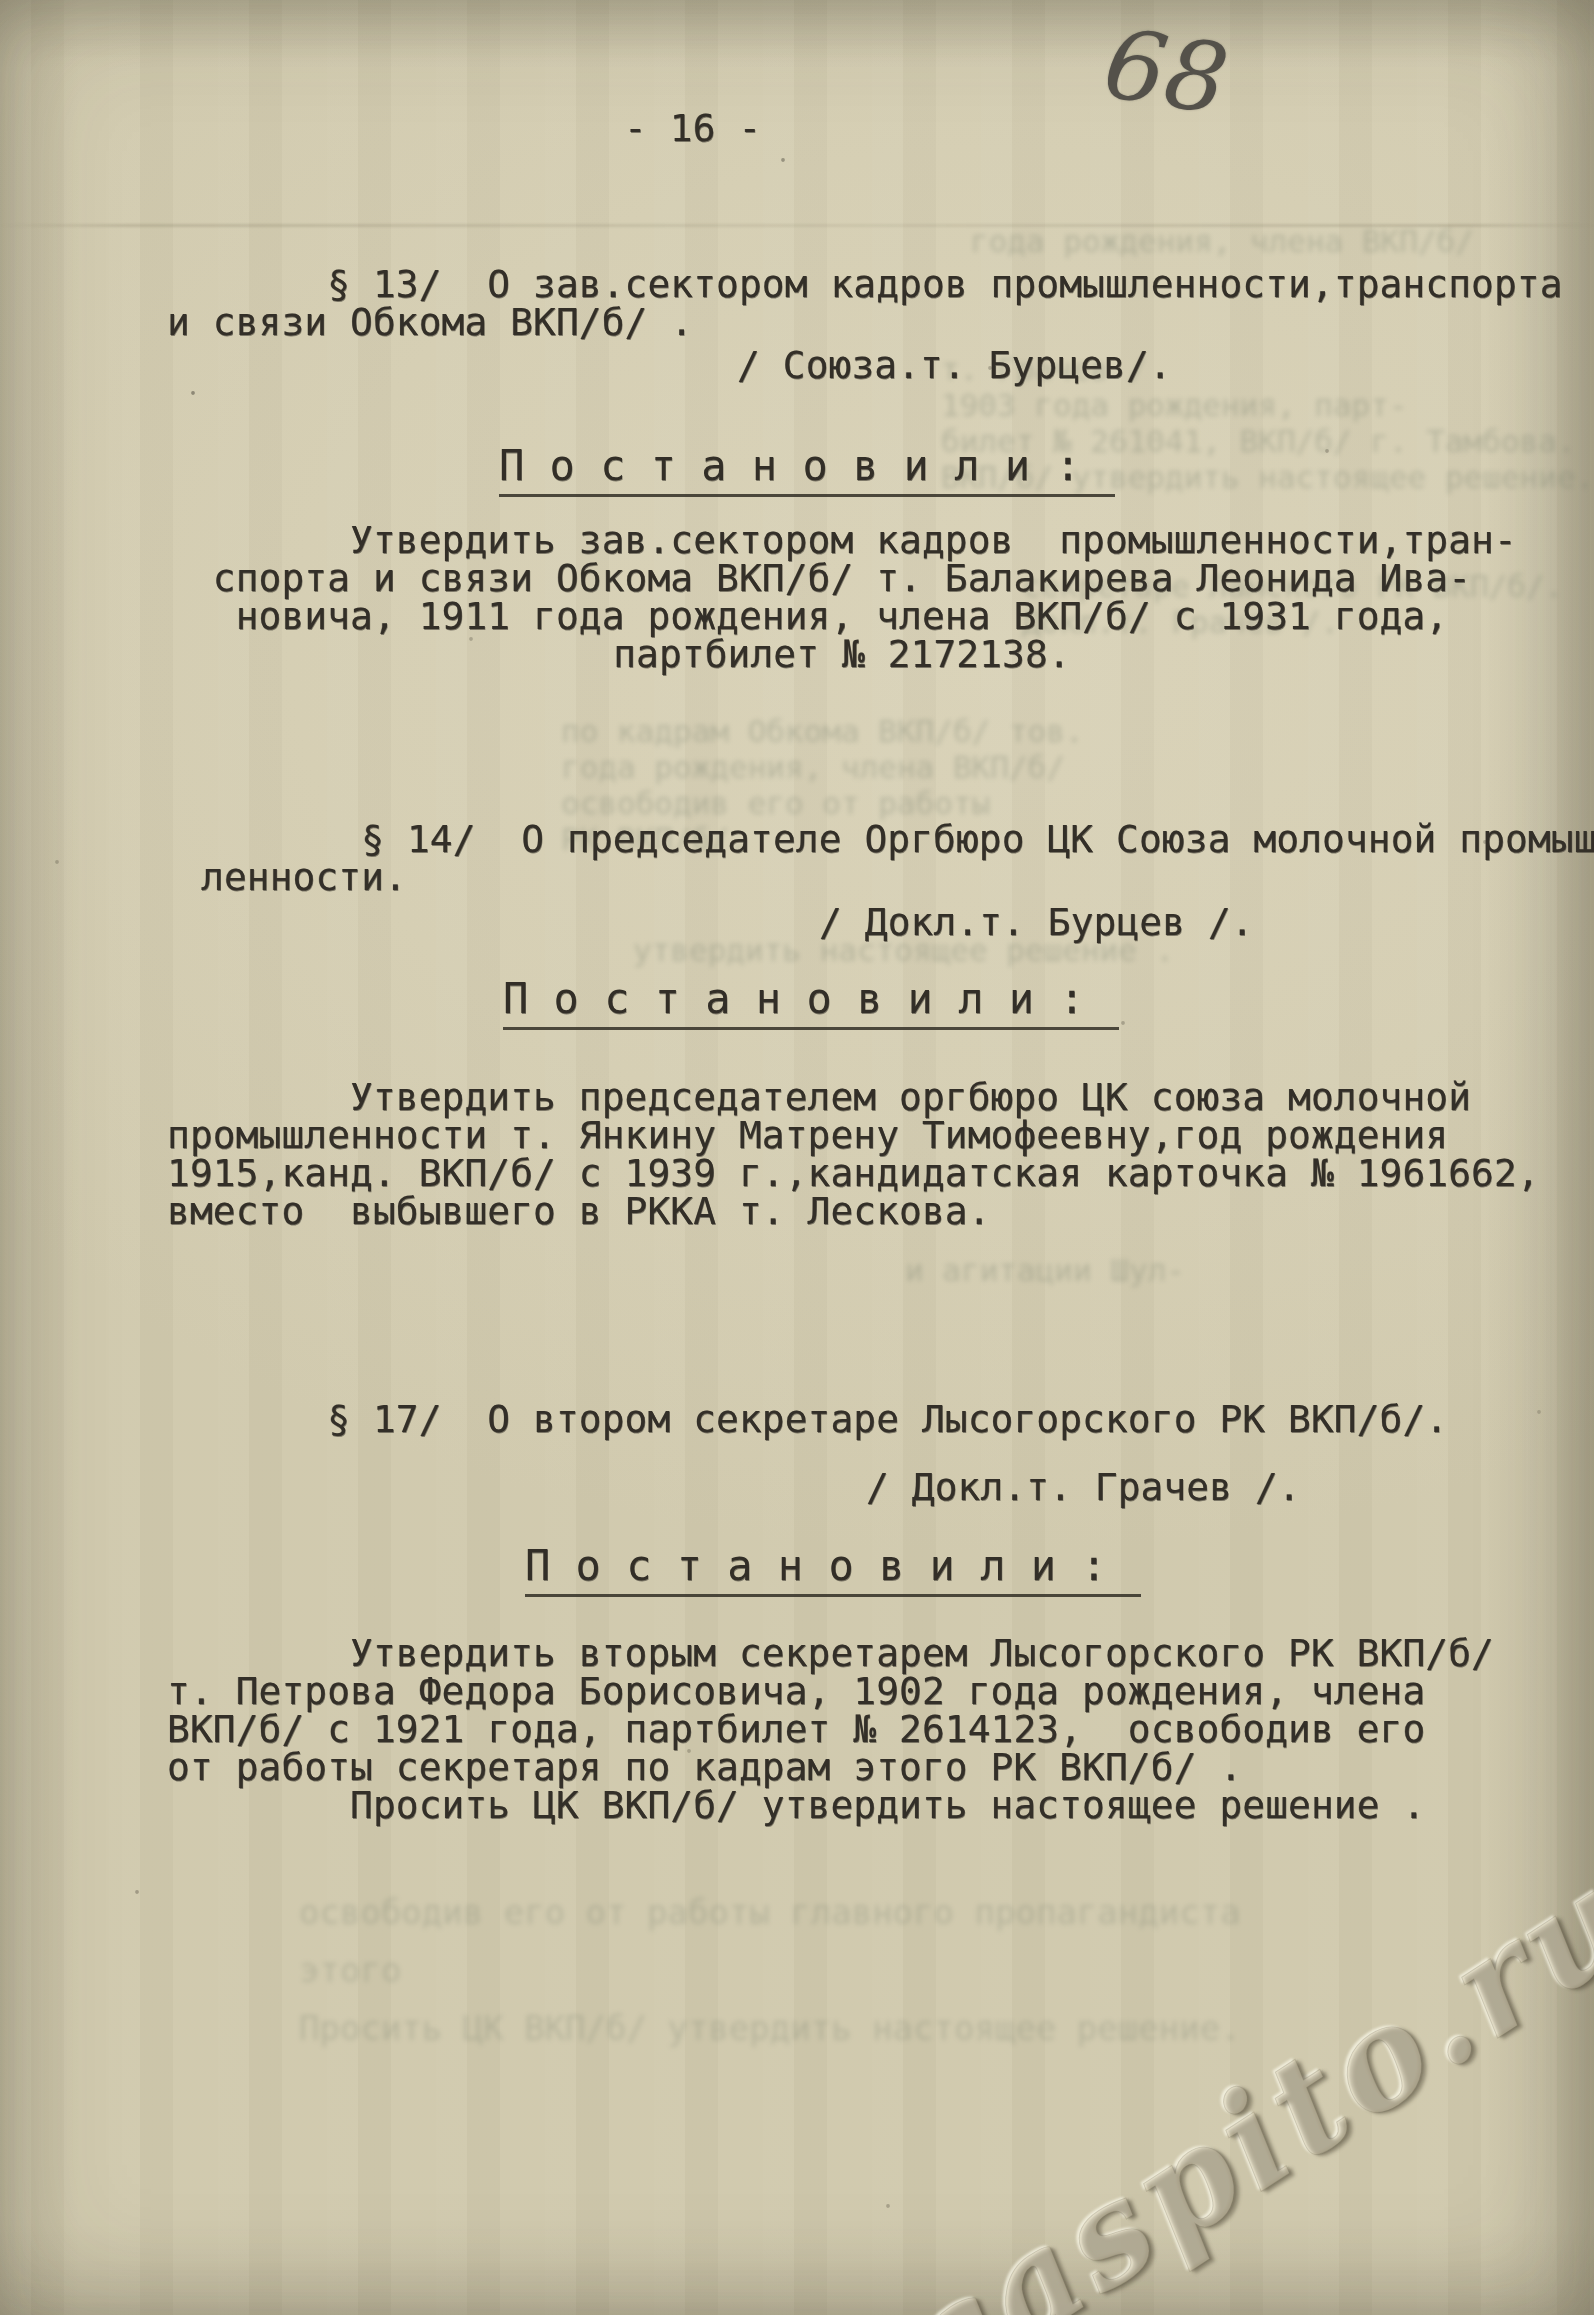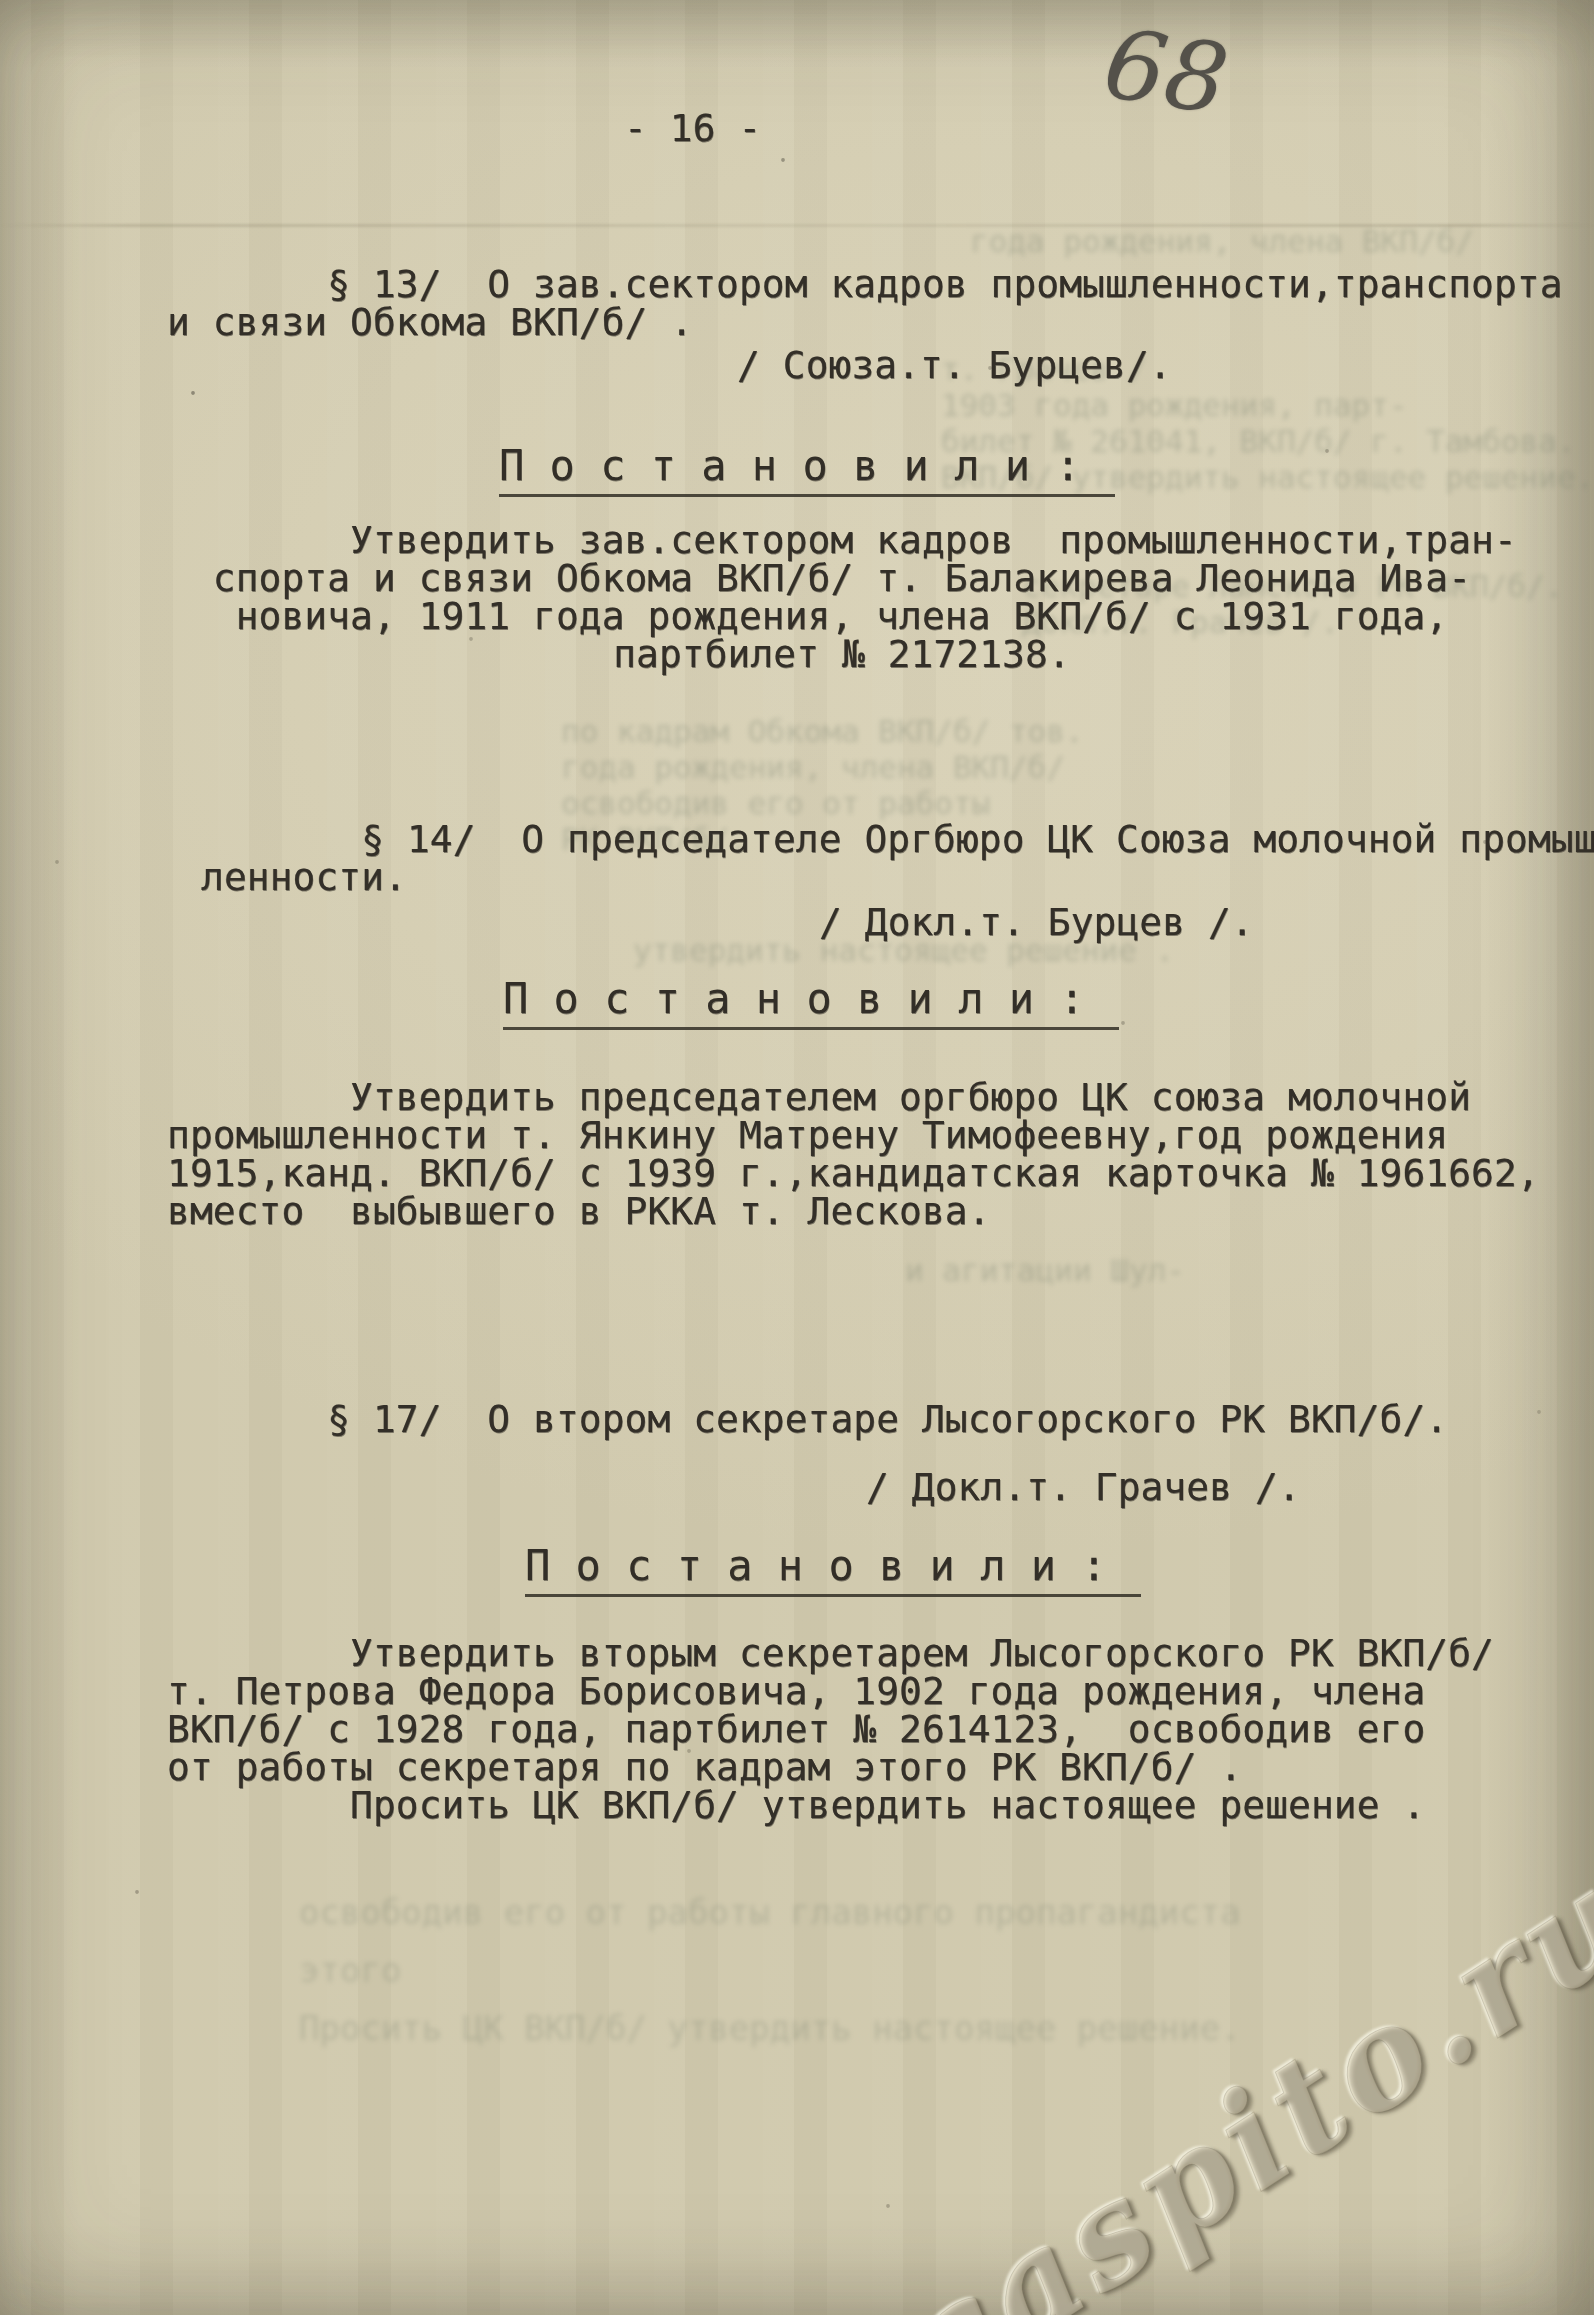--- a/index.html
+++ b/index.html
@@ -154,21 +154,21 @@
   </div>
 
   <div>
     <div class="tw" style="left:167px;top:1400px;">       § 17/  О втором секретаре Лысогорского РК ВКП/б/.</div>
     <div class="tw" style="left:832px;top:1468px;margin-left:34px;">/ Докл.т. Грачев /.</div>
     <div class="label-wrap" style="left:525px;top:1547px;">
       <span class="label-underline">П о с т а н о в и л и :</span>
     </div>
     <div class="tw" style="left:167px;top:1634px;">        Утвердить вторым секретарем Лысогорского РК ВКП/б/
 т. Петрова Федора Борисовича, 1902 года рождения, члена
-ВКП/б/ с 1928 года, партбилет № 2614123,  освободив его
+ВКП/б/ с 1921 года, партбилет № 2614123,  освободив его
 от работы секретаря по кадрам этого РК ВКП/б/ .
         Просить ЦК ВКП/б/ утвердить настоящее решение .</div>
   </div>
 
   <div class="watermark">gaspito.ru</div>
 
 </div>
 
 
 </body></html>

